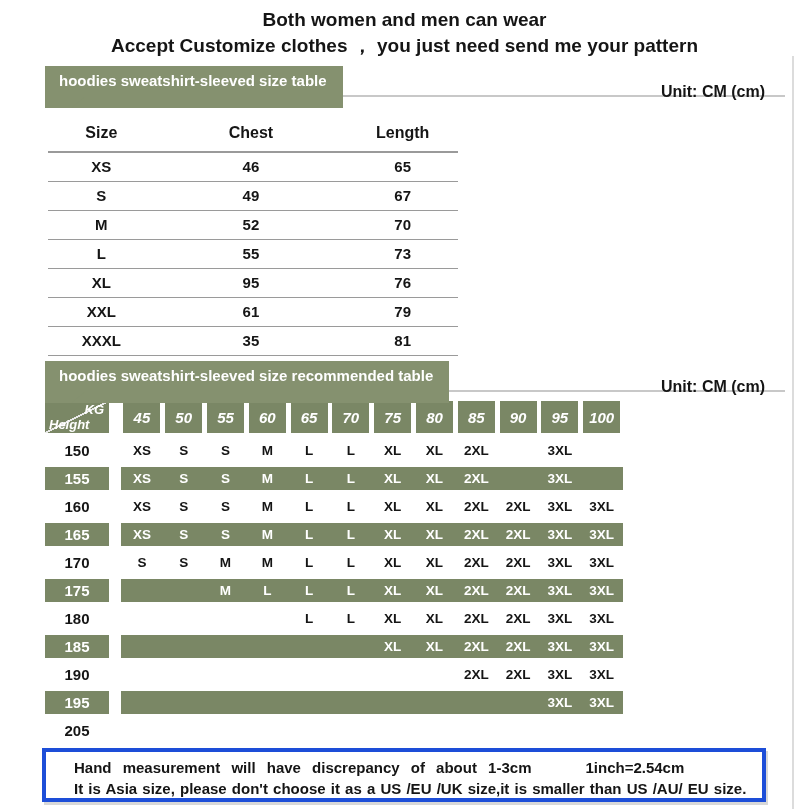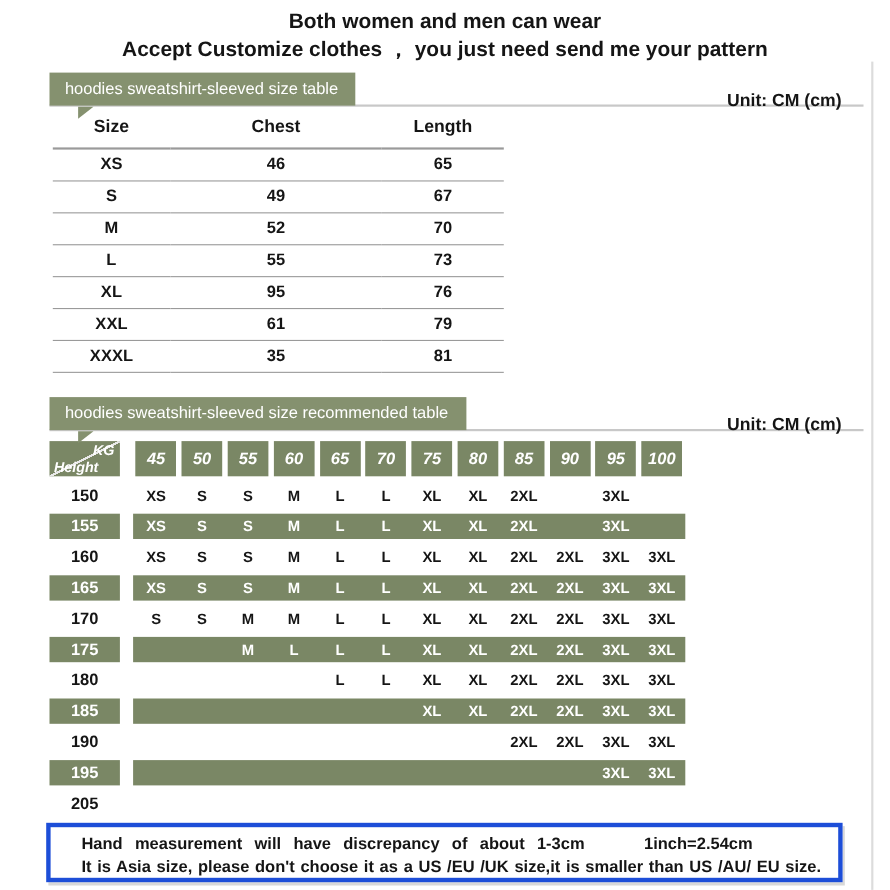--- a/index.html
+++ b/index.html
@@ -17,27 +17,27 @@
   }
   .canvas{position:absolute;inset:0;}
 
   
   .title{position:absolute;top:7px;left:0;right:0;text-align:center;font-weight:bold;font-size:19px;line-height:26px;}
 
   
   .sec-head{position:absolute;left:45px;right:22px;height:30px;}
   .sec-head .rule{position:absolute;left:0;right:2px;bottom:-1px;height:2px;background:var(--underline-gray);}
   .banner{position:relative;display:inline-block;background:var(--banner-green);color:#fff;
-          font-weight:normal;font-size:15px;line-height:30px;padding:0 16px 0 14px;height:30px;z-index:2;}
+          font-weight:bold;font-size:15px;line-height:30px;padding:0 16px 12px 14px;height:30px;z-index:2;}
   .tail{position:absolute;left:26px;top:31px;width:0;height:0;
         border-top:11px solid var(--banner-green);border-right:14px solid transparent;}
   .unit{position:absolute;right:22px;top:17px;font-weight:bold;font-size:16px;}
 
   
-  table.size-table{position:absolute;left:48px;top:99px;width:410px;border-collapse:collapse;table-layout:fixed;}
+  table.size-table{position:absolute;left:48px;top:116px;width:410px;border-collapse:collapse;table-layout:fixed;}
   table.size-table th{font-size:16px;font-weight:bold;padding:8px 0 9px;}
   table.size-table td{font-size:15px;font-weight:bold;padding:5px 0 6px;text-align:center;}
   table.size-table thead tr{border-bottom:2px solid var(--rule-gray);}
   table.size-table tbody tr{border-bottom:1.5px solid var(--rule-gray);}
   table.size-table col.c1{width:26%;} table.size-table col.c2{width:47%;} table.size-table col.c3{width:27%;}
 
   
   .shirt{position:absolute;left:498px;top:132px;width:300px;height:230px;}
   .shirt svg{width:100%;height:100%;}
 

